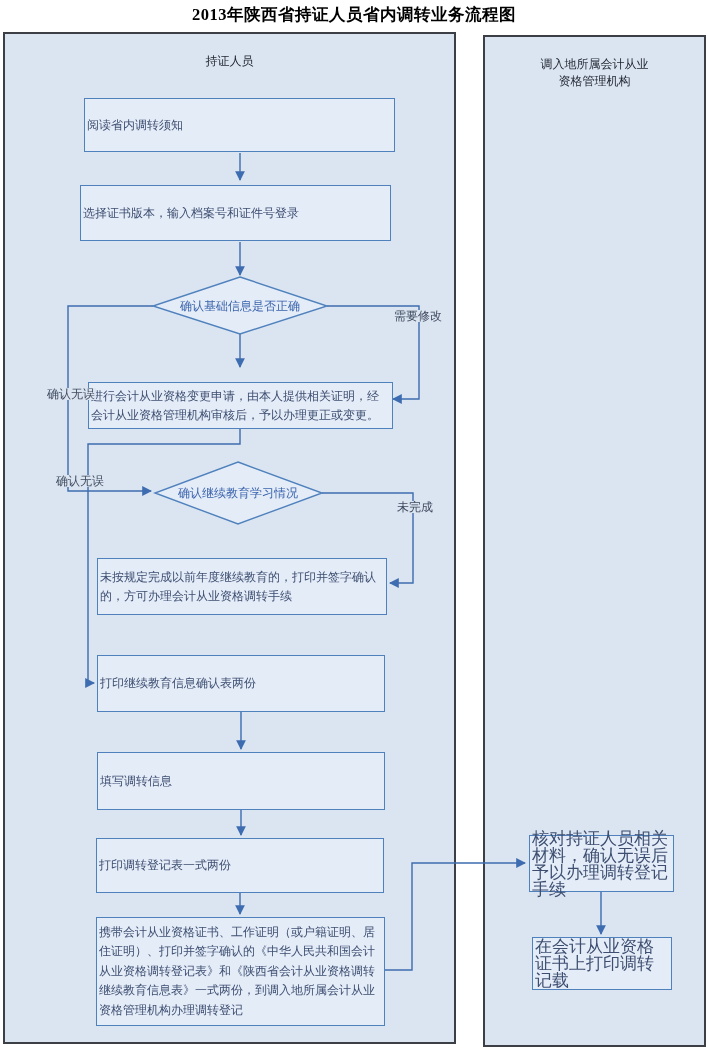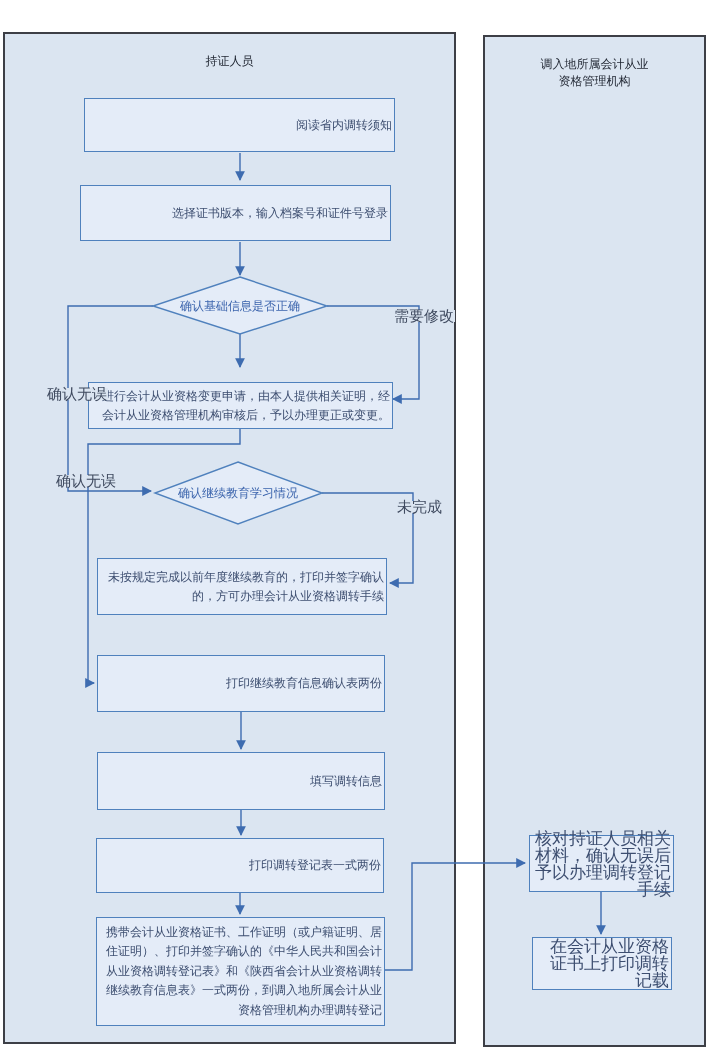--- a/index.html
+++ b/index.html
@@ -21,34 +21,35 @@
   .lane{position:absolute;background:var(--lane-bg);border:2px solid var(--lane-border);}
   .lane-left{left:3px;top:32px;width:453px;height:1012px;}
   .lane-right{left:483px;top:35px;width:223px;height:1012px;}
   .lane-header{position:absolute;top:19px;left:0;width:100%;text-align:center;
                font-size:12px;color:#1e2430;line-height:17px;}
   svg.overlay{position:absolute;left:0;top:0;width:708px;height:1048px;pointer-events:none;}
   .edge{fill:none;stroke:var(--edge);stroke-width:1.4;}
   #arr path{fill:var(--edge);}
   .shape-diamond{fill:var(--node-fill);stroke:var(--node-border);stroke-width:1.4;}
   .node{position:absolute;background:var(--node-fill);border:1.4px solid var(--node-border);
-        color:var(--node-text);font-size:12px;line-height:19px;text-align:right;
+        color:var(--node-text);font-size:12px;line-height:19px;text-align:left;
         display:flex;align-items:center;justify-content:center;padding:2px 2px;}
   .node .inner{width:100%;}
   .diamond-text{position:absolute;text-align:center;color:var(--diamond-text);
                 font-size:12px;line-height:14px;}
-  .edge-label{position:absolute;font-size:15px;color:var(--label-text);
+  .edge-label{position:absolute;font-size:12px;color:var(--label-text);
               background:var(--lane-bg);padding:0 1px;line-height:12px;white-space:nowrap;}
   .node-sm{font-size:17px;line-height:17px;}
 </style>
 </head>
 <body>
 
 <div class="page">
 
+  <div class="title">2013年陕西省持证人员省内调转业务流程图</div>
 
   <div class="lane lane-left">
     <div class="lane-header">持证人员</div>
   </div>
   <div class="lane lane-right">
     <div class="lane-header">
       <div>调入地所属会计从业</div>
       <div>资格管理机构</div>
     </div>
   </div>

